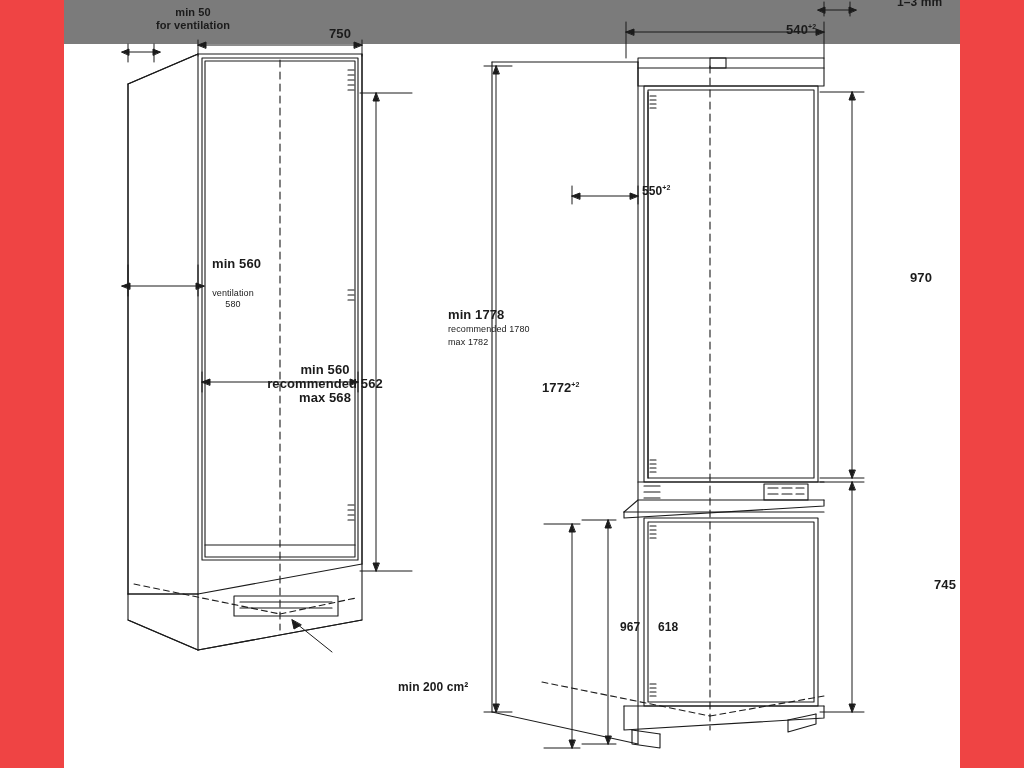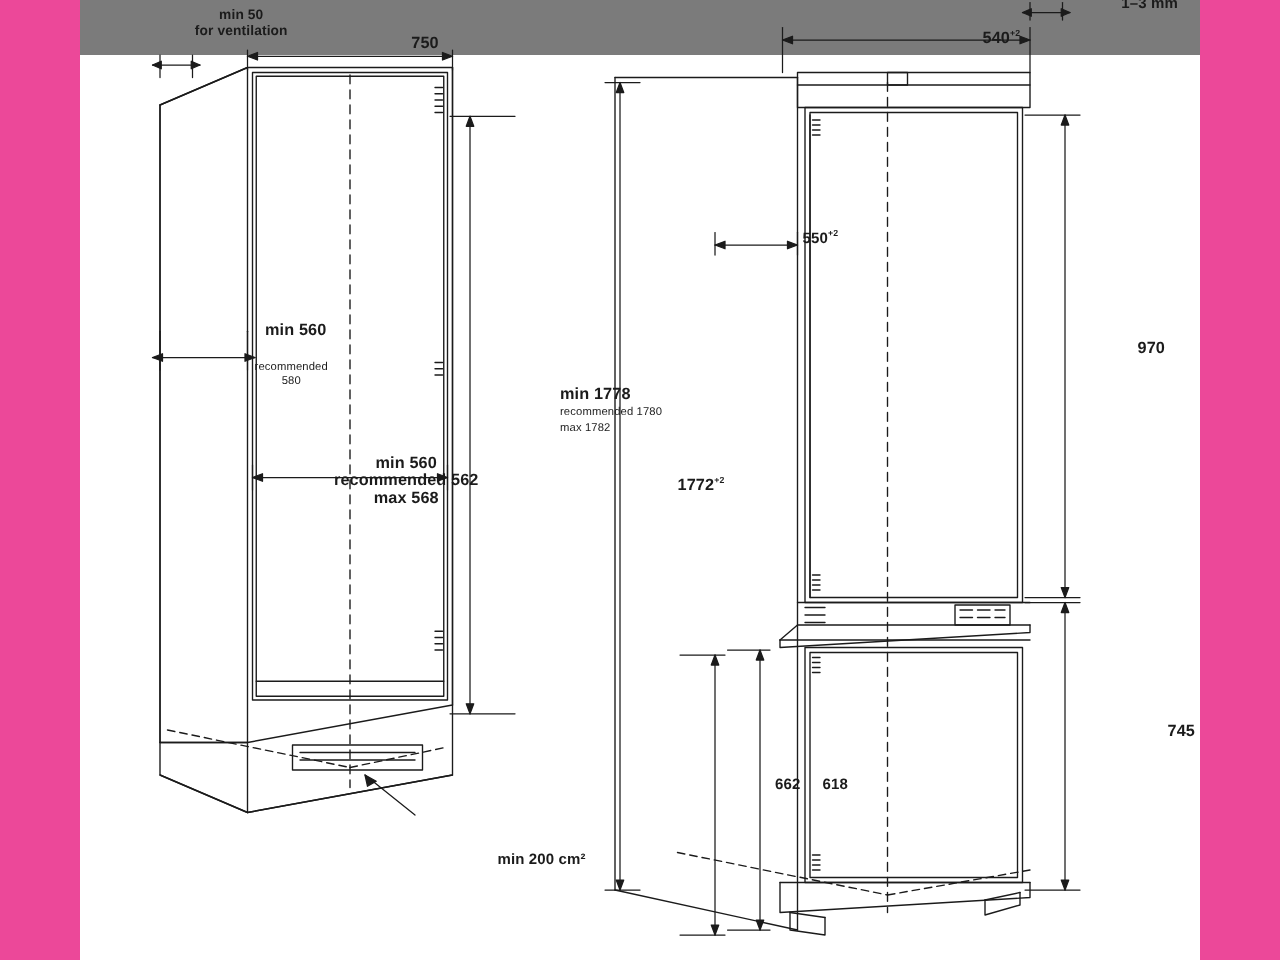--- a/index.html
+++ b/index.html
@@ -10,21 +10,21 @@
   body {
     width: 1024px;
     height: 768px;
     overflow: hidden;
     font-family: "Liberation Sans", sans-serif;
   }
   #stage {
     position: relative;
     width: 1024px;
     height: 768px;
-    background: #ec4899;
+    background: #ef4444;
   }
   #sheet {
     position: absolute;
     left: 64px;
     top: 0px;
     width: 896px;
     height: 768px;
     background: #ffffff;
   }
   #topbar {
@@ -302,21 +302,21 @@
     </svg>
 
     <div class="lbl b s11 c" style="left:74px; top:6px; width:110px;">
       <span>min 50</span><br>
       <span>for ventilation</span>
     </div>
 
     <div class="lbl b s13" style="left:265px; top:27px;">750</div>
 
     <div class="lbl b s13" style="left:148px; top:257px;">min 560</div>
-    <div class="lbl s9 c" style="left:133px; top:288px; width:72px;">recommended</div>
+    <div class="lbl s9 c" style="left:133px; top:288px; width:72px;">ventilation</div>
     <div class="lbl s9 c" style="left:133px; top:299px; width:72px;">580</div>
 
     <div class="lbl b s13 c" style="left:165px; top:363px; width:192px;">min 560</div>
     <div class="lbl b s13 c" style="left:165px; top:377px; width:192px;">recommended 562</div>
     <div class="lbl b s13 c" style="left:165px; top:391px; width:192px;">max 568</div>
 
     <div class="lbl b s13" style="left:384px; top:308px;">min 1778</div>
     <div class="lbl s9" style="left:384px; top:324px;">recommended 1780</div>
     <div class="lbl s9" style="left:384px; top:337px;">max 1782</div>
 
@@ -327,18 +327,18 @@
     <div class="lbl b s13" style="left:722px; top:23px;"><span>540</span><span class="sup">+2</span></div>
 
     <div class="lbl b s12" style="left:578px; top:184px;"><span>550</span><span class="sup">+2</span></div>
 
     <div class="lbl b s13" style="left:478px; top:381px;"><span>1772</span><span class="sup">+2</span></div>
 
     <div class="lbl b s13" style="left:846px; top:271px;">970</div>
 
     <div class="lbl b s13" style="left:870px; top:578px;">745</div>
 
-    <div class="lbl b s12" style="left:556px; top:621px;">662</div>
+    <div class="lbl b s12" style="left:556px; top:621px;">967</div>
 
     <div class="lbl b s12" style="left:594px; top:621px;">618</div>
 
   </div>
 </div>
 
 </body></html>

